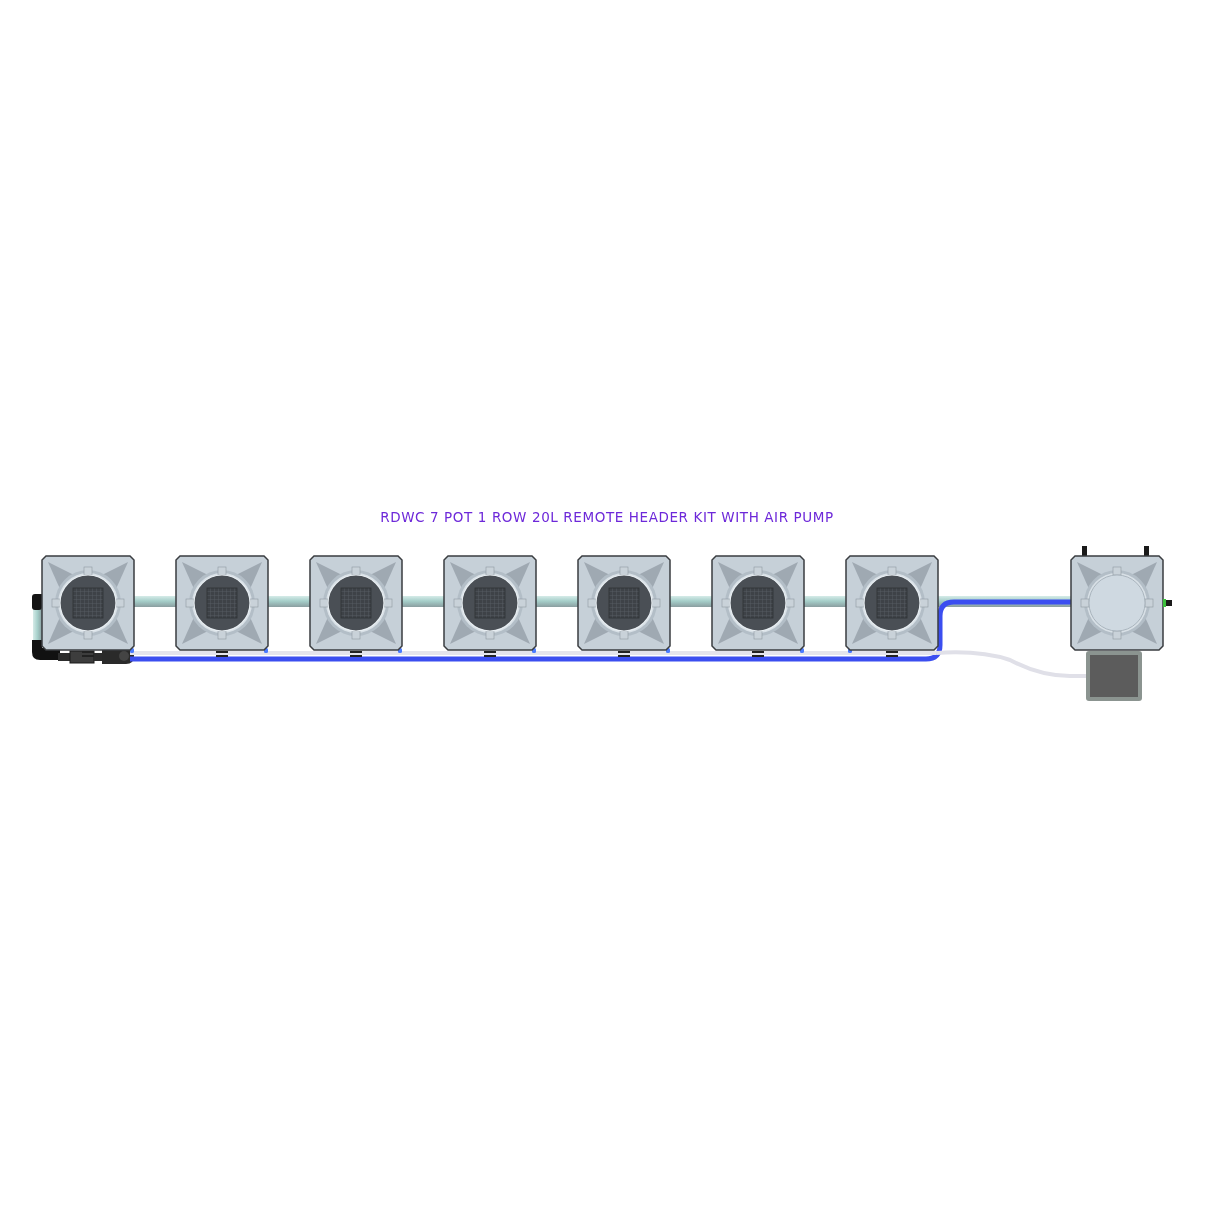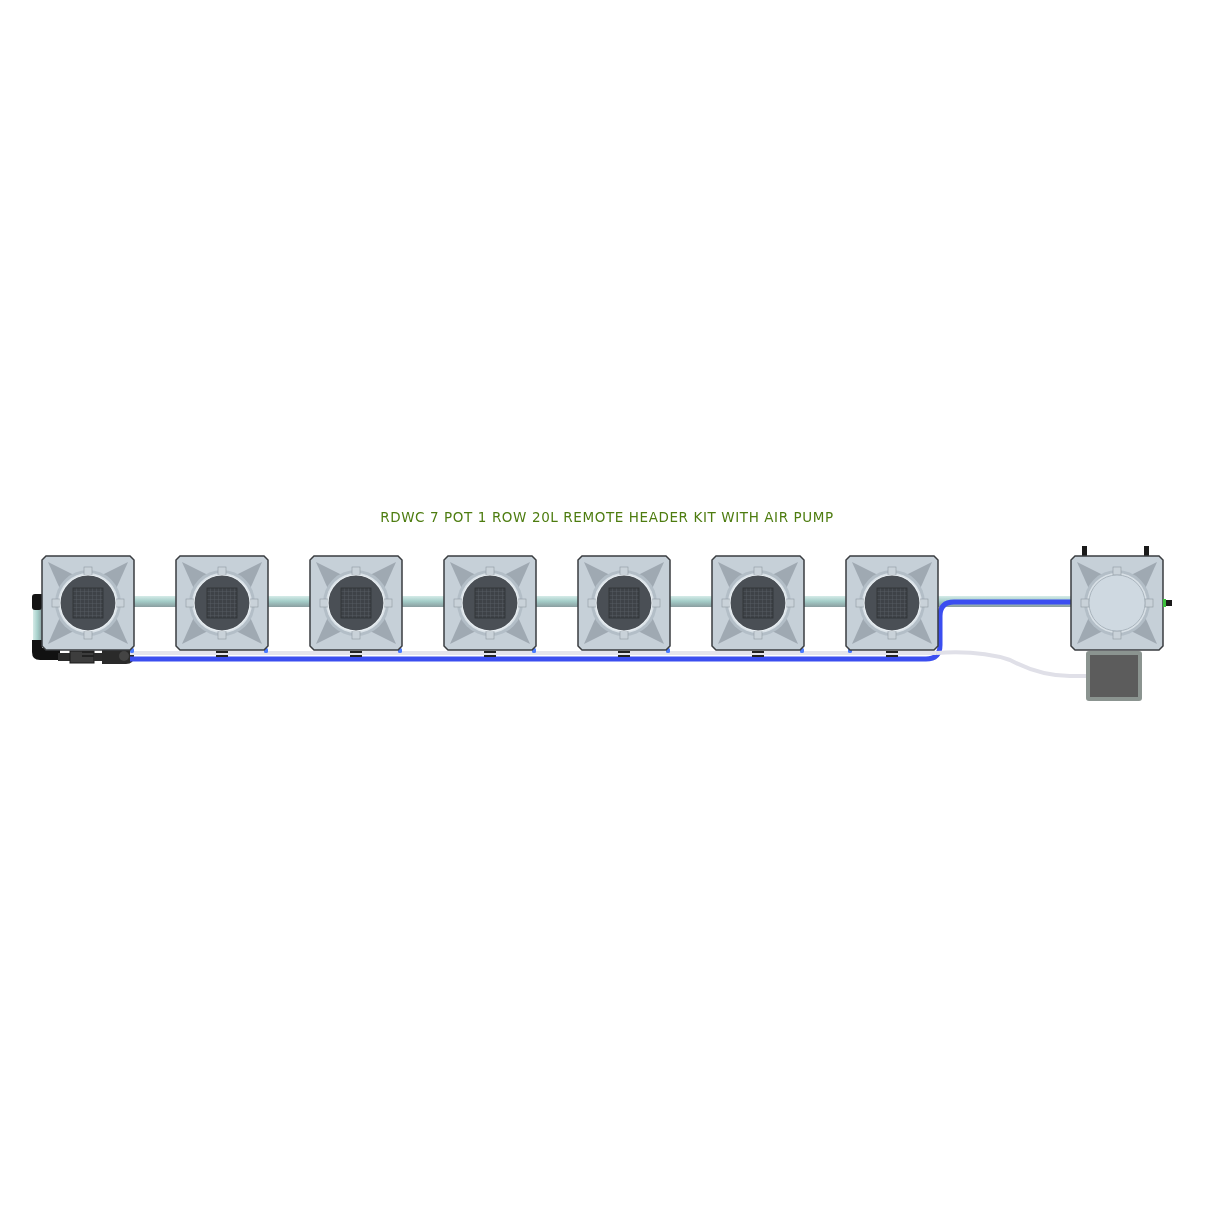--- a/index.html
+++ b/index.html
@@ -1,20 +1,20 @@
 <!DOCTYPE html>
 <html><head>
 <meta charset="utf-8">
 <style>
   html, body { margin:0; padding:0; background:#ffffff; }
   body { width:1214px; height:1214px; position:relative; overflow:hidden; font-family:"Liberation Sans", sans-serif; }
   .title {
     position:absolute; left:0; width:1214px; top:509px; text-align:center;
     font-family:"DejaVu Sans", sans-serif; font-size:13.5px; letter-spacing:0.6px;
-    color:#4d7c0f; font-weight:normal;
+    color:#6d28d9; font-weight:normal;
   }
   svg.diagram { position:absolute; left:0; top:0; }
 </style>
 </head>
 <body>
 
 <div class="title">RDWC 7 POT 1 ROW 20L REMOTE HEADER KIT WITH AIR PUMP</div>
 
 <svg class="diagram" width="1214" height="1214" viewBox="0 0 1214 1214" xmlns="http://www.w3.org/2000/svg">
   <defs>

